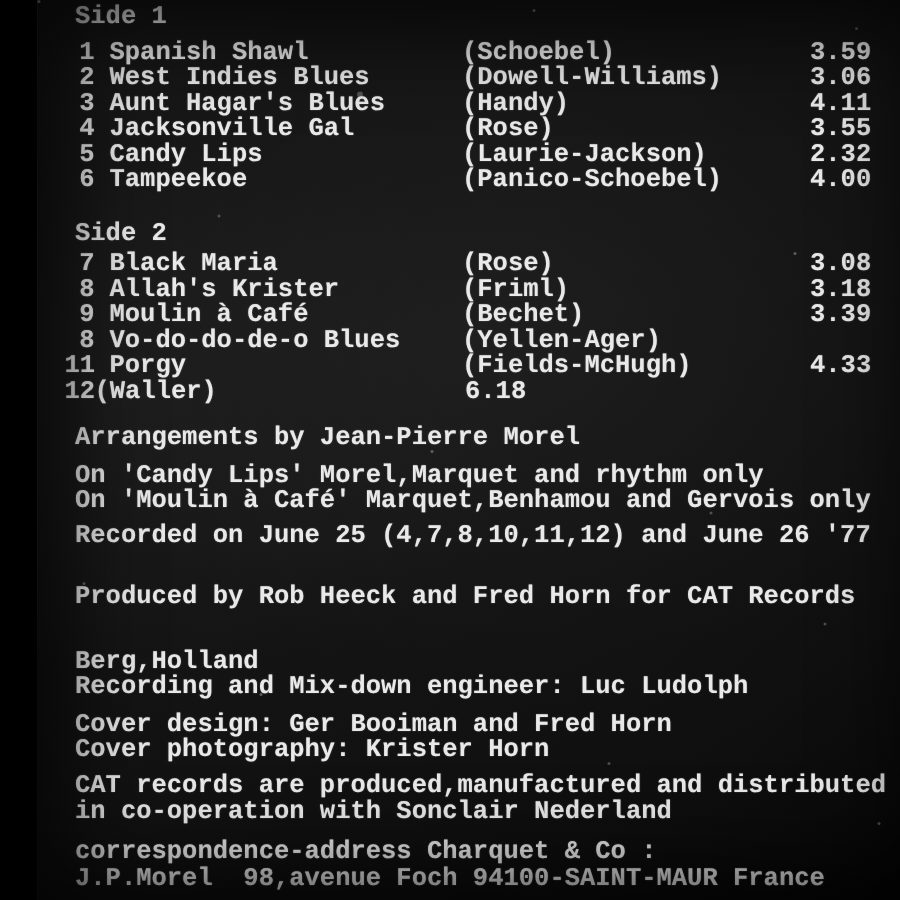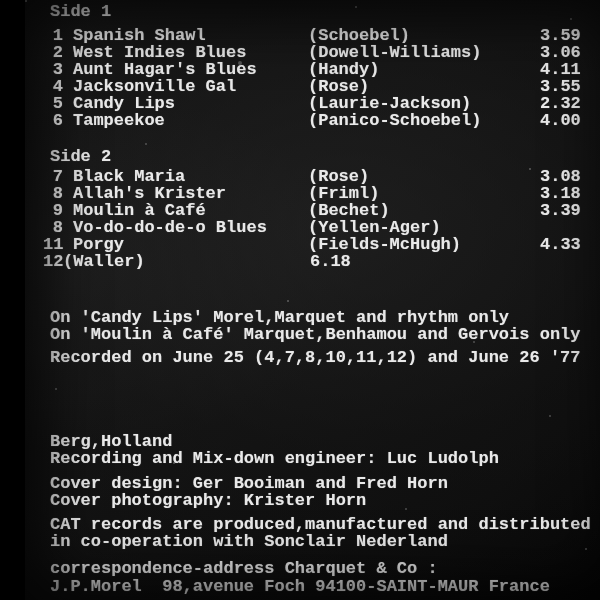--- a/index.html
+++ b/index.html
@@ -171,26 +171,28 @@
       <span class="t-composer">(Fields-McHugh)</span>
       <span class="t-duration">4.33</span>
     </div>
     <div class="track-row">
       <span class="t-num">12</span>
       <span class="t-composer">(Waller)</span>
       <span class="t-duration">6.18</span>
     </div>
   </div>
 
+  <div class="line" style="top:284px;">Arrangements by Jean-Pierre Morel</div>
 
   <div class="line" style="top:309px;text-align:right;">On 'Candy Lips' Morel,Marquet and rhythm only</div>
   <div class="line" style="top:326px;">On 'Moulin à Café' Marquet,Benhamou and Gervois only</div>
 
   <div class="line" style="top:349px;">Recorded on June 25 (4,7,8,10,11,12) and June 26 '77</div>
 
+  <div class="line" style="top:390px;">Produced by Rob Heeck and Fred Horn for CAT Records</div>
 
   <div class="line" style="top:433px;">Berg,Holland</div>
   <div class="line" style="top:450px;">Recording and Mix-down engineer: Luc Ludolph</div>
 
   <div class="line" style="top:475px;">Cover design: Ger Booiman and Fred Horn</div>
   <div class="line" style="top:492px;">Cover photography: Krister Horn</div>
 
   <div class="line" style="top:516px;">CAT records are produced,manufactured and distributed</div>
   <div class="line" style="top:533px;">in co-operation with Sonclair Nederland</div>
 

